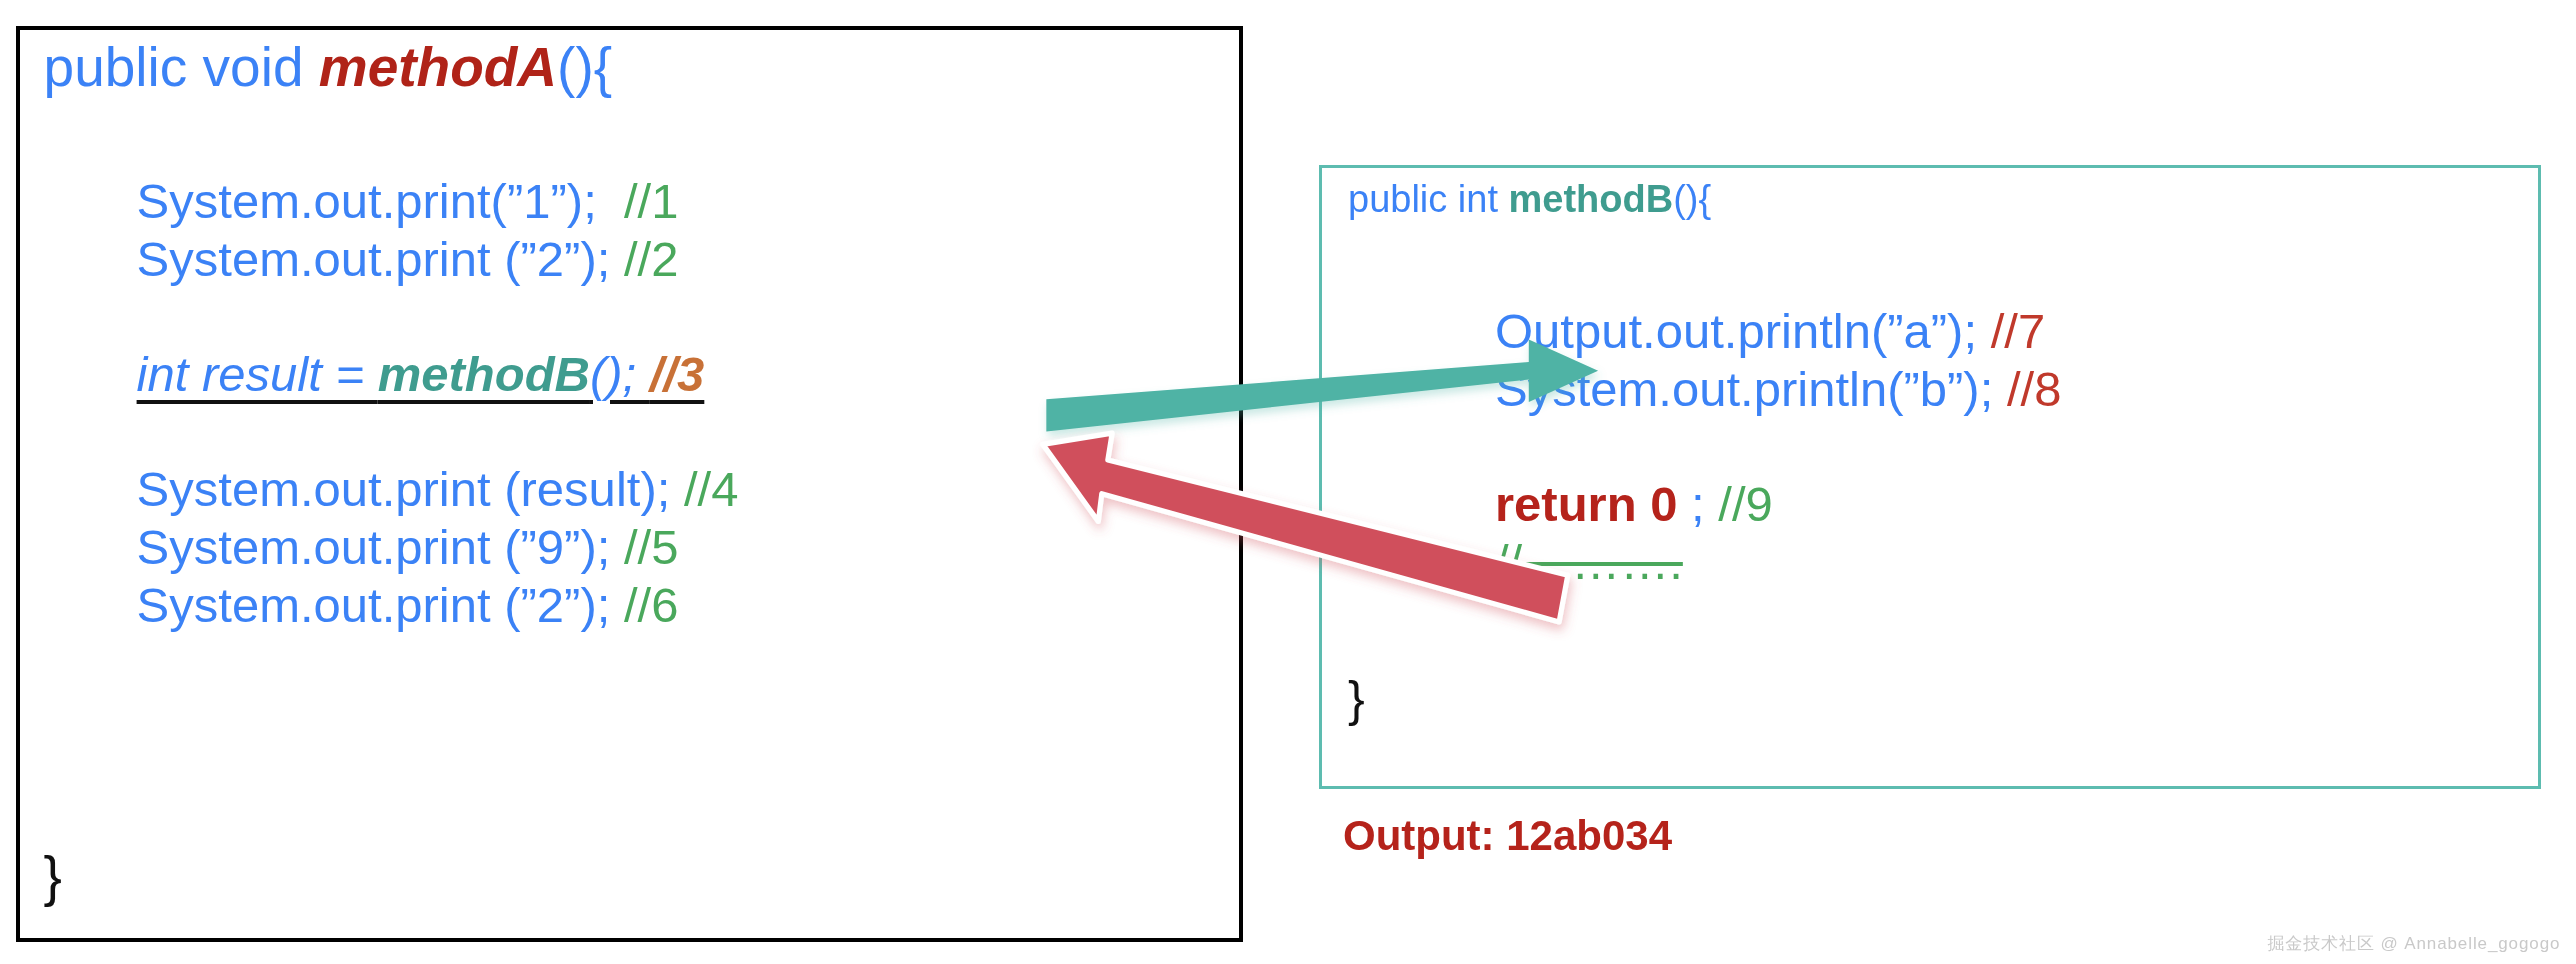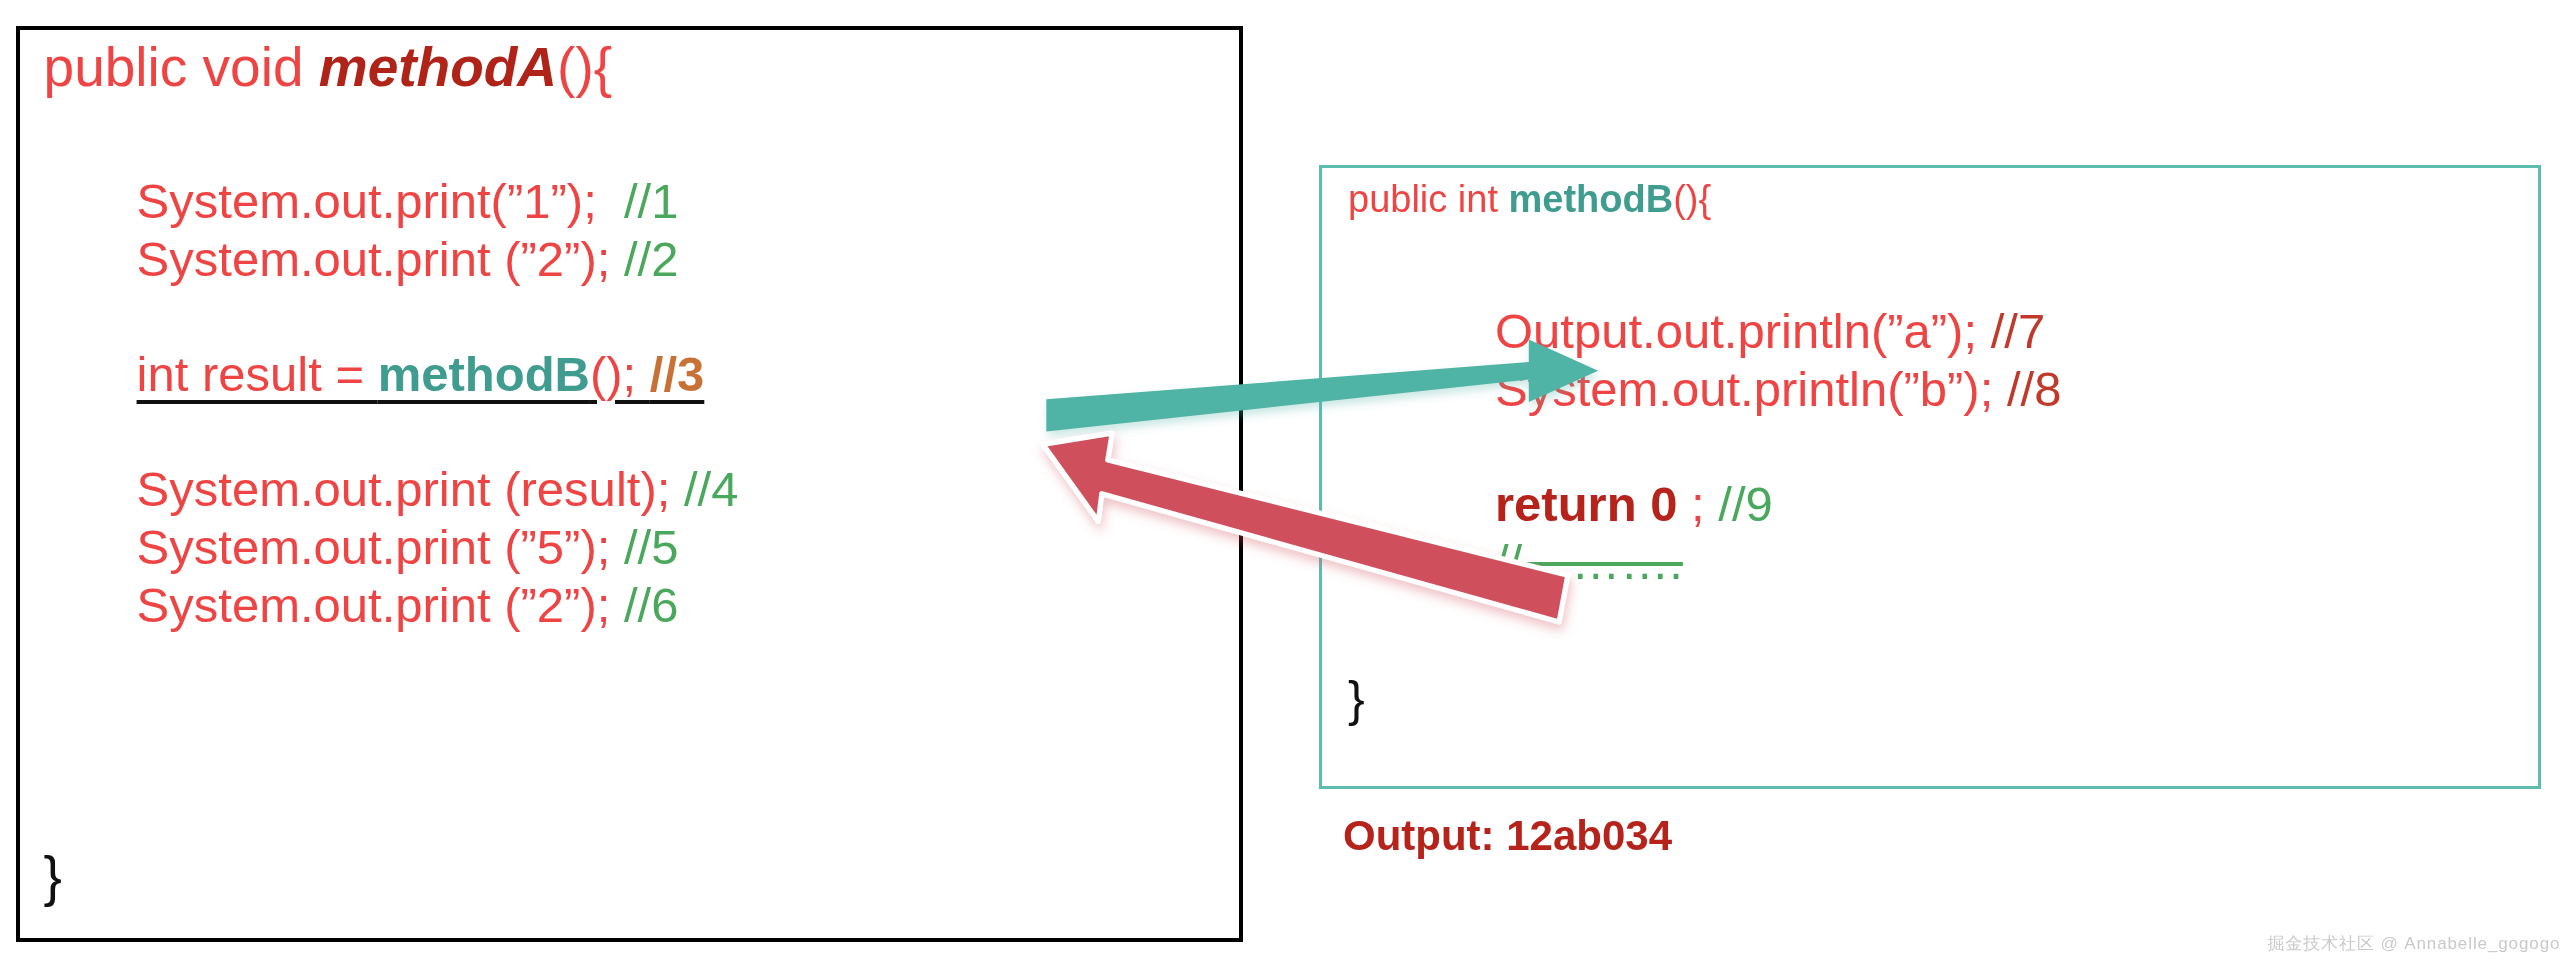--- a/index.html
+++ b/index.html
@@ -92,23 +92,24 @@
     line-height: 1.0;
     white-space: pre;
     color: #111111;
     margin-bottom: 8.7px;
   }
   .code-line.blank { visibility: hidden; }
   .code-line.underlined {
     text-decoration: underline;
     text-decoration-thickness: 3.5px;
     text-underline-offset: 8.7px;
+    font-style: italic;
   }
   .tok { white-space: pre; }
-  .tok-plain   { color: #ef4444; }
+  .tok-plain   { color: #3b82f6; }
   .tok-green   { color: #4aa85c; }
   .tok-red     { color: #c0392b; }
   .tok-darkred { color: #b02318; font-weight: bold; font-style: italic; }
   .tok-orange  { color: #c87137; font-weight: bold; }
   .tok-teal    { color: #3f9c8f; font-weight: bold; }
   .tok-crimson { color: #b5231b; font-weight: bold; }
   .tok-dots {
     color: #4aa85c;
     text-decoration: line-through;
     text-decoration-thickness: 3.5px;
@@ -153,21 +154,21 @@
 
   <div id="panel-a">
     <div id="panel-a-sig"><span class="tok tok-plain">public void </span><span class="tok tok-darkred">methodA</span><span class="tok tok-plain">(){</span></div>
     <div id="panel-a-body">
         <div class="code-line"><span class="tok tok-plain">System.out.print(”1”);  </span><span class="tok tok-green">//1</span></div>
         <div class="code-line"><span class="tok tok-plain">System.out.print (”2”); </span><span class="tok tok-green">//2</span></div>
         <div class="code-line blank"><span class="tok tok-plain"> </span></div>
         <div class="code-line underlined"><span class="tok tok-plain">int result = </span><span class="tok tok-teal">methodB</span><span class="tok tok-plain">(); </span><span class="tok tok-orange">//3</span></div>
         <div class="code-line blank"><span class="tok tok-plain"> </span></div>
         <div class="code-line"><span class="tok tok-plain">System.out.print (result); </span><span class="tok tok-green">//4</span></div>
-        <div class="code-line"><span class="tok tok-plain">System.out.print (”5”); </span><span class="tok tok-green">//5</span></div>
+        <div class="code-line"><span class="tok tok-plain">System.out.print (”9”); </span><span class="tok tok-green">//5</span></div>
         <div class="code-line"><span class="tok tok-plain">System.out.print (”2”); </span><span class="tok tok-green">//6</span></div>
       </div>
     <div id="panel-a-close">}</div>
   </div>
 
   <div id="panel-b">
     <div id="panel-b-sig"><span class="tok tok-plain">public int </span><span class="tok tok-teal">methodB</span><span class="tok tok-plain">(){</span></div>
     <div id="panel-b-body">
         <div class="code-line"><span class="tok tok-plain">Output.out.println(”a”); </span><span class="tok tok-red">//7</span></div>
         <div class="code-line"><span class="tok tok-plain">System.out.println(”b”); </span><span class="tok tok-red">//8</span></div>

